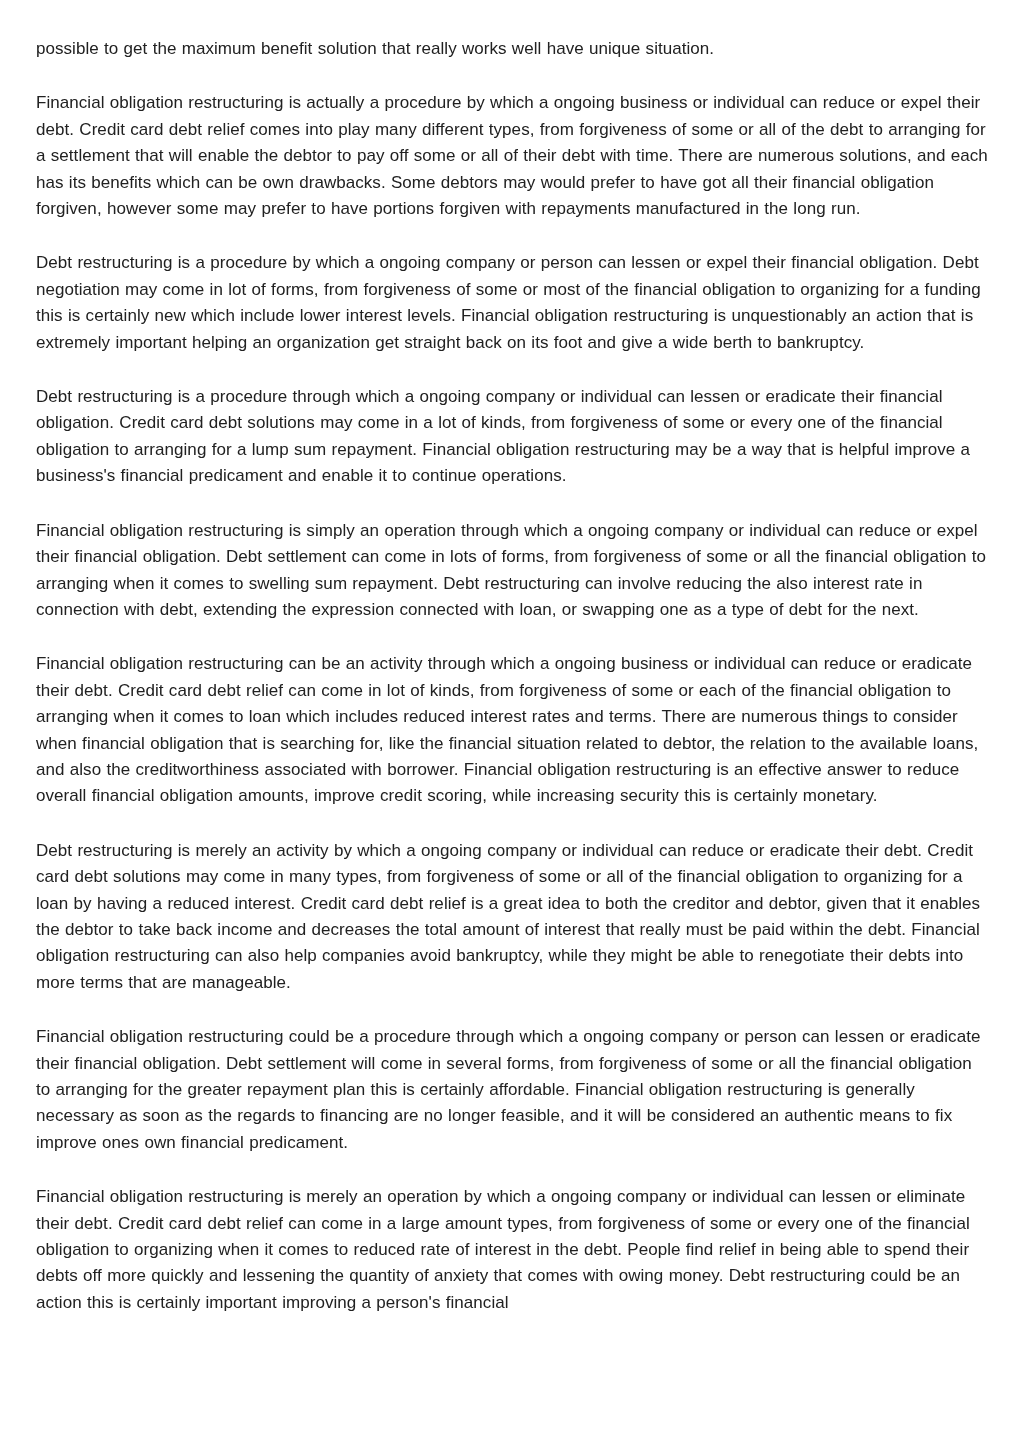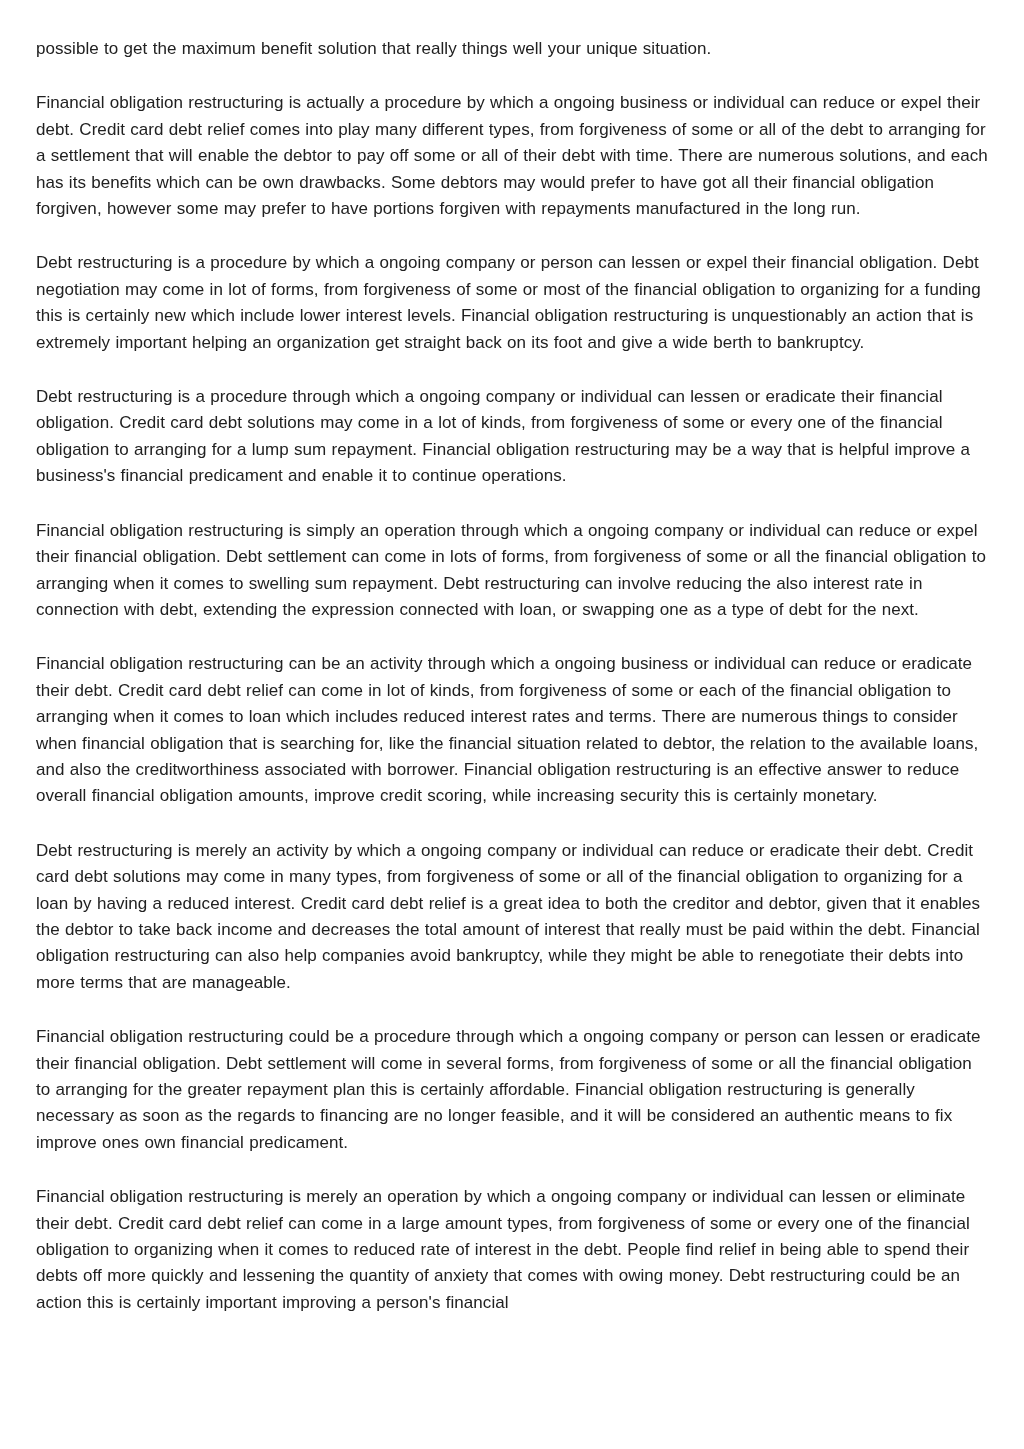--- a/index.html
+++ b/index.html
@@ -27,21 +27,21 @@
     color: #212121;
     text-align: left;
     word-spacing: 0.5px;
   }
 </style>
 </head>
 <body>
 
 <div class="page">
   <div class="paragraphs">
-      <p>possible to get the maximum benefit solution that really things well your unique situation.</p>
+      <p>possible to get the maximum benefit solution that really works well have unique situation.</p>
       <p>Financial obligation restructuring is actually a procedure by which a ongoing business or individual can reduce or expel their debt. Credit card debt relief comes into play many different types, from forgiveness of some or all of the debt to arranging for a settlement that will enable the debtor to pay off some or all of their debt with time. There are numerous solutions, and each has its benefits which can be own drawbacks. Some debtors may would prefer to have got all their financial obligation forgiven, however some may prefer to have portions forgiven with repayments manufactured in the long run.</p>
       <p>Debt restructuring is a procedure by which a ongoing company or person can lessen or expel their financial obligation. Debt negotiation may come in lot of forms, from forgiveness of some or most of the financial obligation to organizing for a funding this is certainly new which include lower interest levels. Financial obligation restructuring is unquestionably an action that is extremely important helping an organization get straight back on its foot and give a wide berth to bankruptcy.</p>
       <p>Debt restructuring is a procedure through which a ongoing company or individual can lessen or eradicate their financial obligation. Credit card debt solutions may come in a lot of kinds, from forgiveness of some or every one of the financial obligation to arranging for a lump sum repayment. Financial obligation restructuring may be a way that is helpful improve a business's financial predicament and enable it to continue operations.</p>
       <p>Financial obligation restructuring is simply an operation through which a ongoing company or individual can reduce or expel their financial obligation. Debt settlement can come in lots of forms, from forgiveness of some or all the financial obligation to arranging when it comes to swelling sum repayment. Debt restructuring can involve reducing the also interest rate in connection with debt, extending the expression connected with loan, or swapping one as a type of debt for the next.</p>
       <p>Financial obligation restructuring can be an activity through which a ongoing business or individual can reduce or eradicate their debt. Credit card debt relief can come in lot of kinds, from forgiveness of some or each of the financial obligation to arranging when it comes to loan which includes reduced interest rates and terms. There are numerous things to consider when financial obligation that is searching for, like the financial situation related to debtor, the relation to the available loans, and also the creditworthiness associated with borrower. Financial obligation restructuring is an effective answer to reduce overall financial obligation amounts, improve credit scoring, while increasing security this is certainly monetary.</p>
       <p>Debt restructuring is merely an activity by which a ongoing company or individual can reduce or eradicate their debt. Credit card debt solutions may come in many types, from forgiveness of some or all of the financial obligation to organizing for a loan by having a reduced interest. Credit card debt relief is a great idea to both the creditor and debtor, given that it enables the debtor to take back income and decreases the total amount of interest that really must be paid within the debt. Financial obligation restructuring can also help companies avoid bankruptcy, while they might be able to renegotiate their debts into more terms that are manageable.</p>
       <p>Financial obligation restructuring could be a procedure through which a ongoing company or person can lessen or eradicate their financial obligation. Debt settlement will come in several forms, from forgiveness of some or all the financial obligation to arranging for the greater repayment plan this is certainly affordable. Financial obligation restructuring is generally necessary as soon as the regards to financing are no longer feasible, and it will be considered an authentic means to fix improve ones own financial predicament.</p>
       <p>Financial obligation restructuring is merely an operation by which a ongoing company or individual can lessen or eliminate their debt. Credit card debt relief can come in a large amount types, from forgiveness of some or every one of the financial obligation to organizing when it comes to reduced rate of interest in the debt. People find relief in being able to spend their debts off more quickly and lessening the quantity of anxiety that comes with owing money. Debt restructuring could be an action this is certainly important improving a person's financial</p>
     </div>
 </div>

